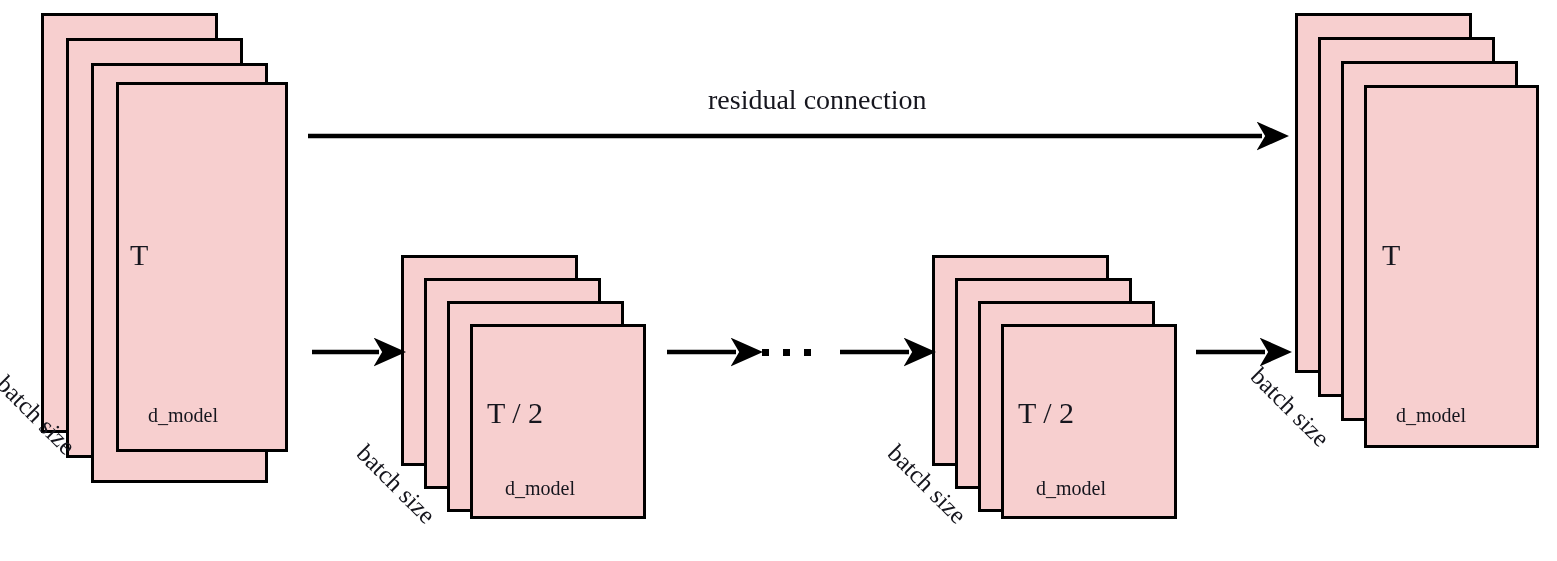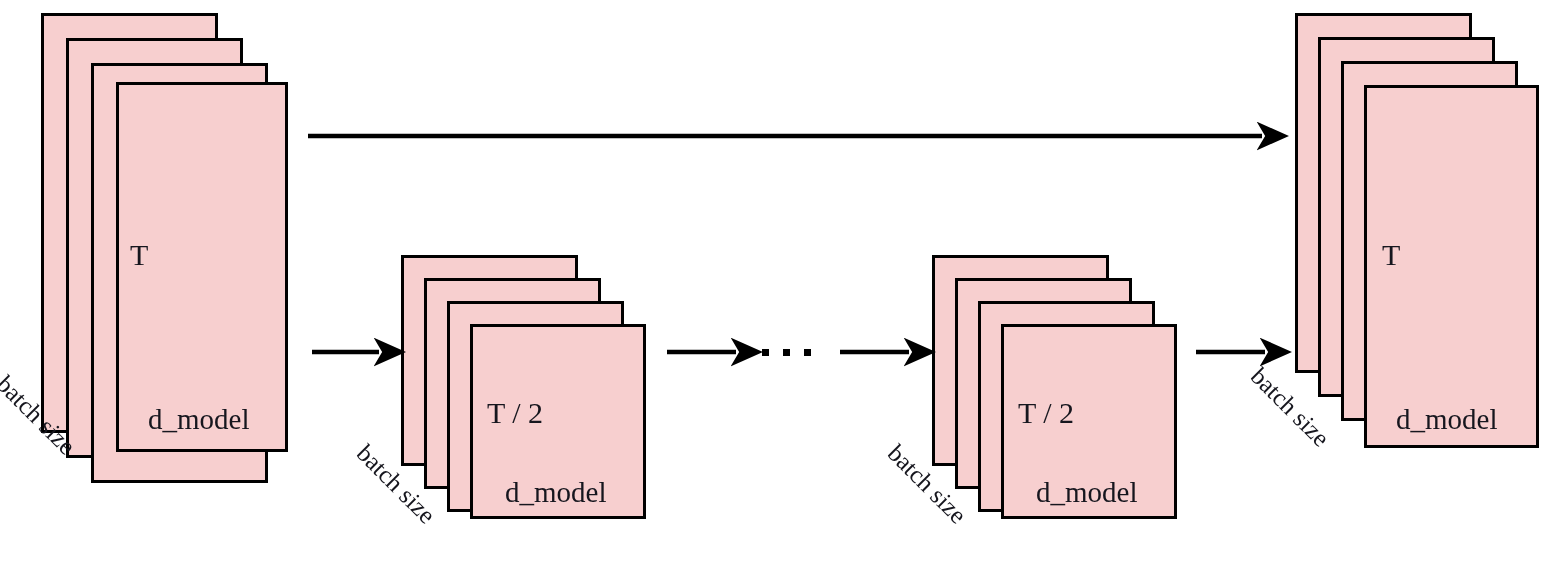--- a/index.html
+++ b/index.html
@@ -26,21 +26,21 @@
   .card-label {
     position: absolute;
     color: #16161e;
     white-space: nowrap;
     line-height: 1;
   }
   .lbl-T {
     font-size: 30px;
   }
   .lbl-dmodel {
-    font-size: 29px;
+    font-size: 20px;
     text-align: right;
   }
   .batch-label {
     position: absolute;
     font-size: 25px;
     color: #16161e;
     white-space: nowrap;
     transform-origin: 0 0;
     transform: rotate(45deg);
     line-height: 1;
@@ -105,20 +105,21 @@
   <div>
     <div class="card" style="left:1295px; top:13px; width:177px; height:360px;"></div>
     <div class="card" style="left:1318px; top:37px; width:177px; height:360px;"></div>
     <div class="card" style="left:1341px; top:61px; width:177px; height:360px;"></div>
     <div class="card" style="left:1364px; top:85px; width:175px; height:363px;"></div>
     <div class="card-label lbl-T" style="left:1382px; top:240px;">T</div>
     <div class="card-label lbl-dmodel" style="left:1396px; top:405px;">d_model</div>
     <div class="batch-label" style="left:1264px; top:363px;">batch size</div>
   </div>
 
+  <div class="residual-text" style="left:708px; top:86px;">residual connection</div>
 
   <div>
     <div class="dot" style="left:762px; top:349px;"></div>
     <div class="dot" style="left:783px; top:349px;"></div>
     <div class="dot" style="left:804px; top:349px;"></div>
   </div>
 
   <svg class="overlay" viewBox="0 0 1557 561">
     <defs>
       <marker id="ah" markerWidth="9" markerHeight="9" refX="1.2" refY="3.2" orient="auto" markerUnits="strokeWidth">

